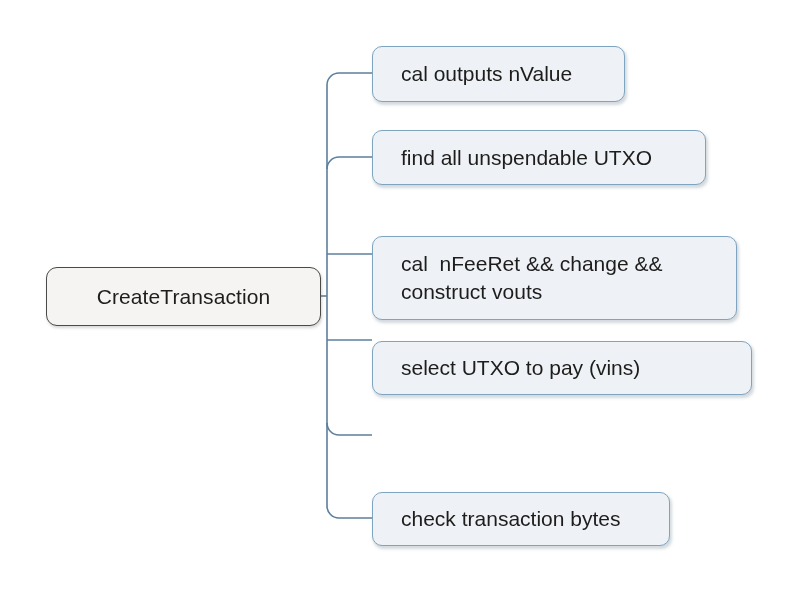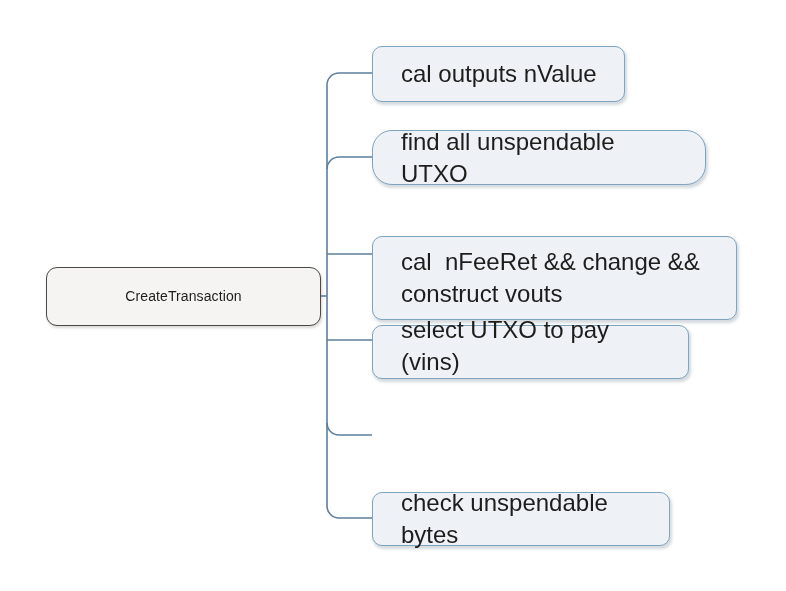--- a/index.html
+++ b/index.html
@@ -40,41 +40,41 @@
     top: 267px;
     width: 275px;
     height: 59px;
     background: #f5f4f2;
     border: 1.6px solid #4a4a48;
     border-radius: 11px;
     box-shadow: 1px 2px 3px rgba(120,120,120,0.30);
     justify-content: center;
   }
   .node.root .node-label {
-    font-size: 14px;
+    font-size: 21px;
     color: #1d1d1b;
     text-align: center;
     letter-spacing: 0.1px;
   }
   
   .node.child {
     background: #eef2f7;
     border: 1.3px solid #7ea4bf;
     box-shadow: 1.5px 2.5px 3px rgba(130,145,160,0.35);
     padding-left: 28px;
     padding-right: 18px;
   }
   .node.child .node-label {
-    font-size: 24px;
+    font-size: 21px;
     color: #1d1d1b;
   }
   .n1 { left: 372px; top: 46px;  width: 253px; height: 56px; }
-  .n2 { left: 372px; top: 130px; width: 334px; height: 55px; border-radius: 20px; }
+  .n2 { left: 372px; top: 130px; width: 334px; height: 55px; }
   .n3 { left: 372px; top: 212px; width: 365px; height: 84px; margin-top: 24px; }
-  .n4 { left: 372px; top: 325px; width: 317px; height: 54px; align-items: flex-end; }
+  .n4 { left: 372px; top: 341px; width: 380px; height: 54px; }
   .n5 { left: 372px; top: 408px; width: 155px; height: 55px; }
   .n6 { left: 372px; top: 492px; width: 298px; height: 54px; }
 </style>
 </head>
 <body>
 
 <div id="canvas">
 
   <svg id="connectors" viewBox="0 0 786 591" xmlns="http://www.w3.org/2000/svg">
 
@@ -110,16 +110,16 @@
     <span class="node-label">cal  nFeeRet &amp;&amp; change &amp;&amp;
 construct vouts</span>
   </div>
 
   <div class="node child n4">
     <span class="node-label">select UTXO to pay (vins)</span>
   </div>
 
 
   <div class="node child n6">
-    <span class="node-label">check unspendable bytes</span>
+    <span class="node-label">check transaction bytes</span>
   </div>
 
 </div>
 
 </body></html>

